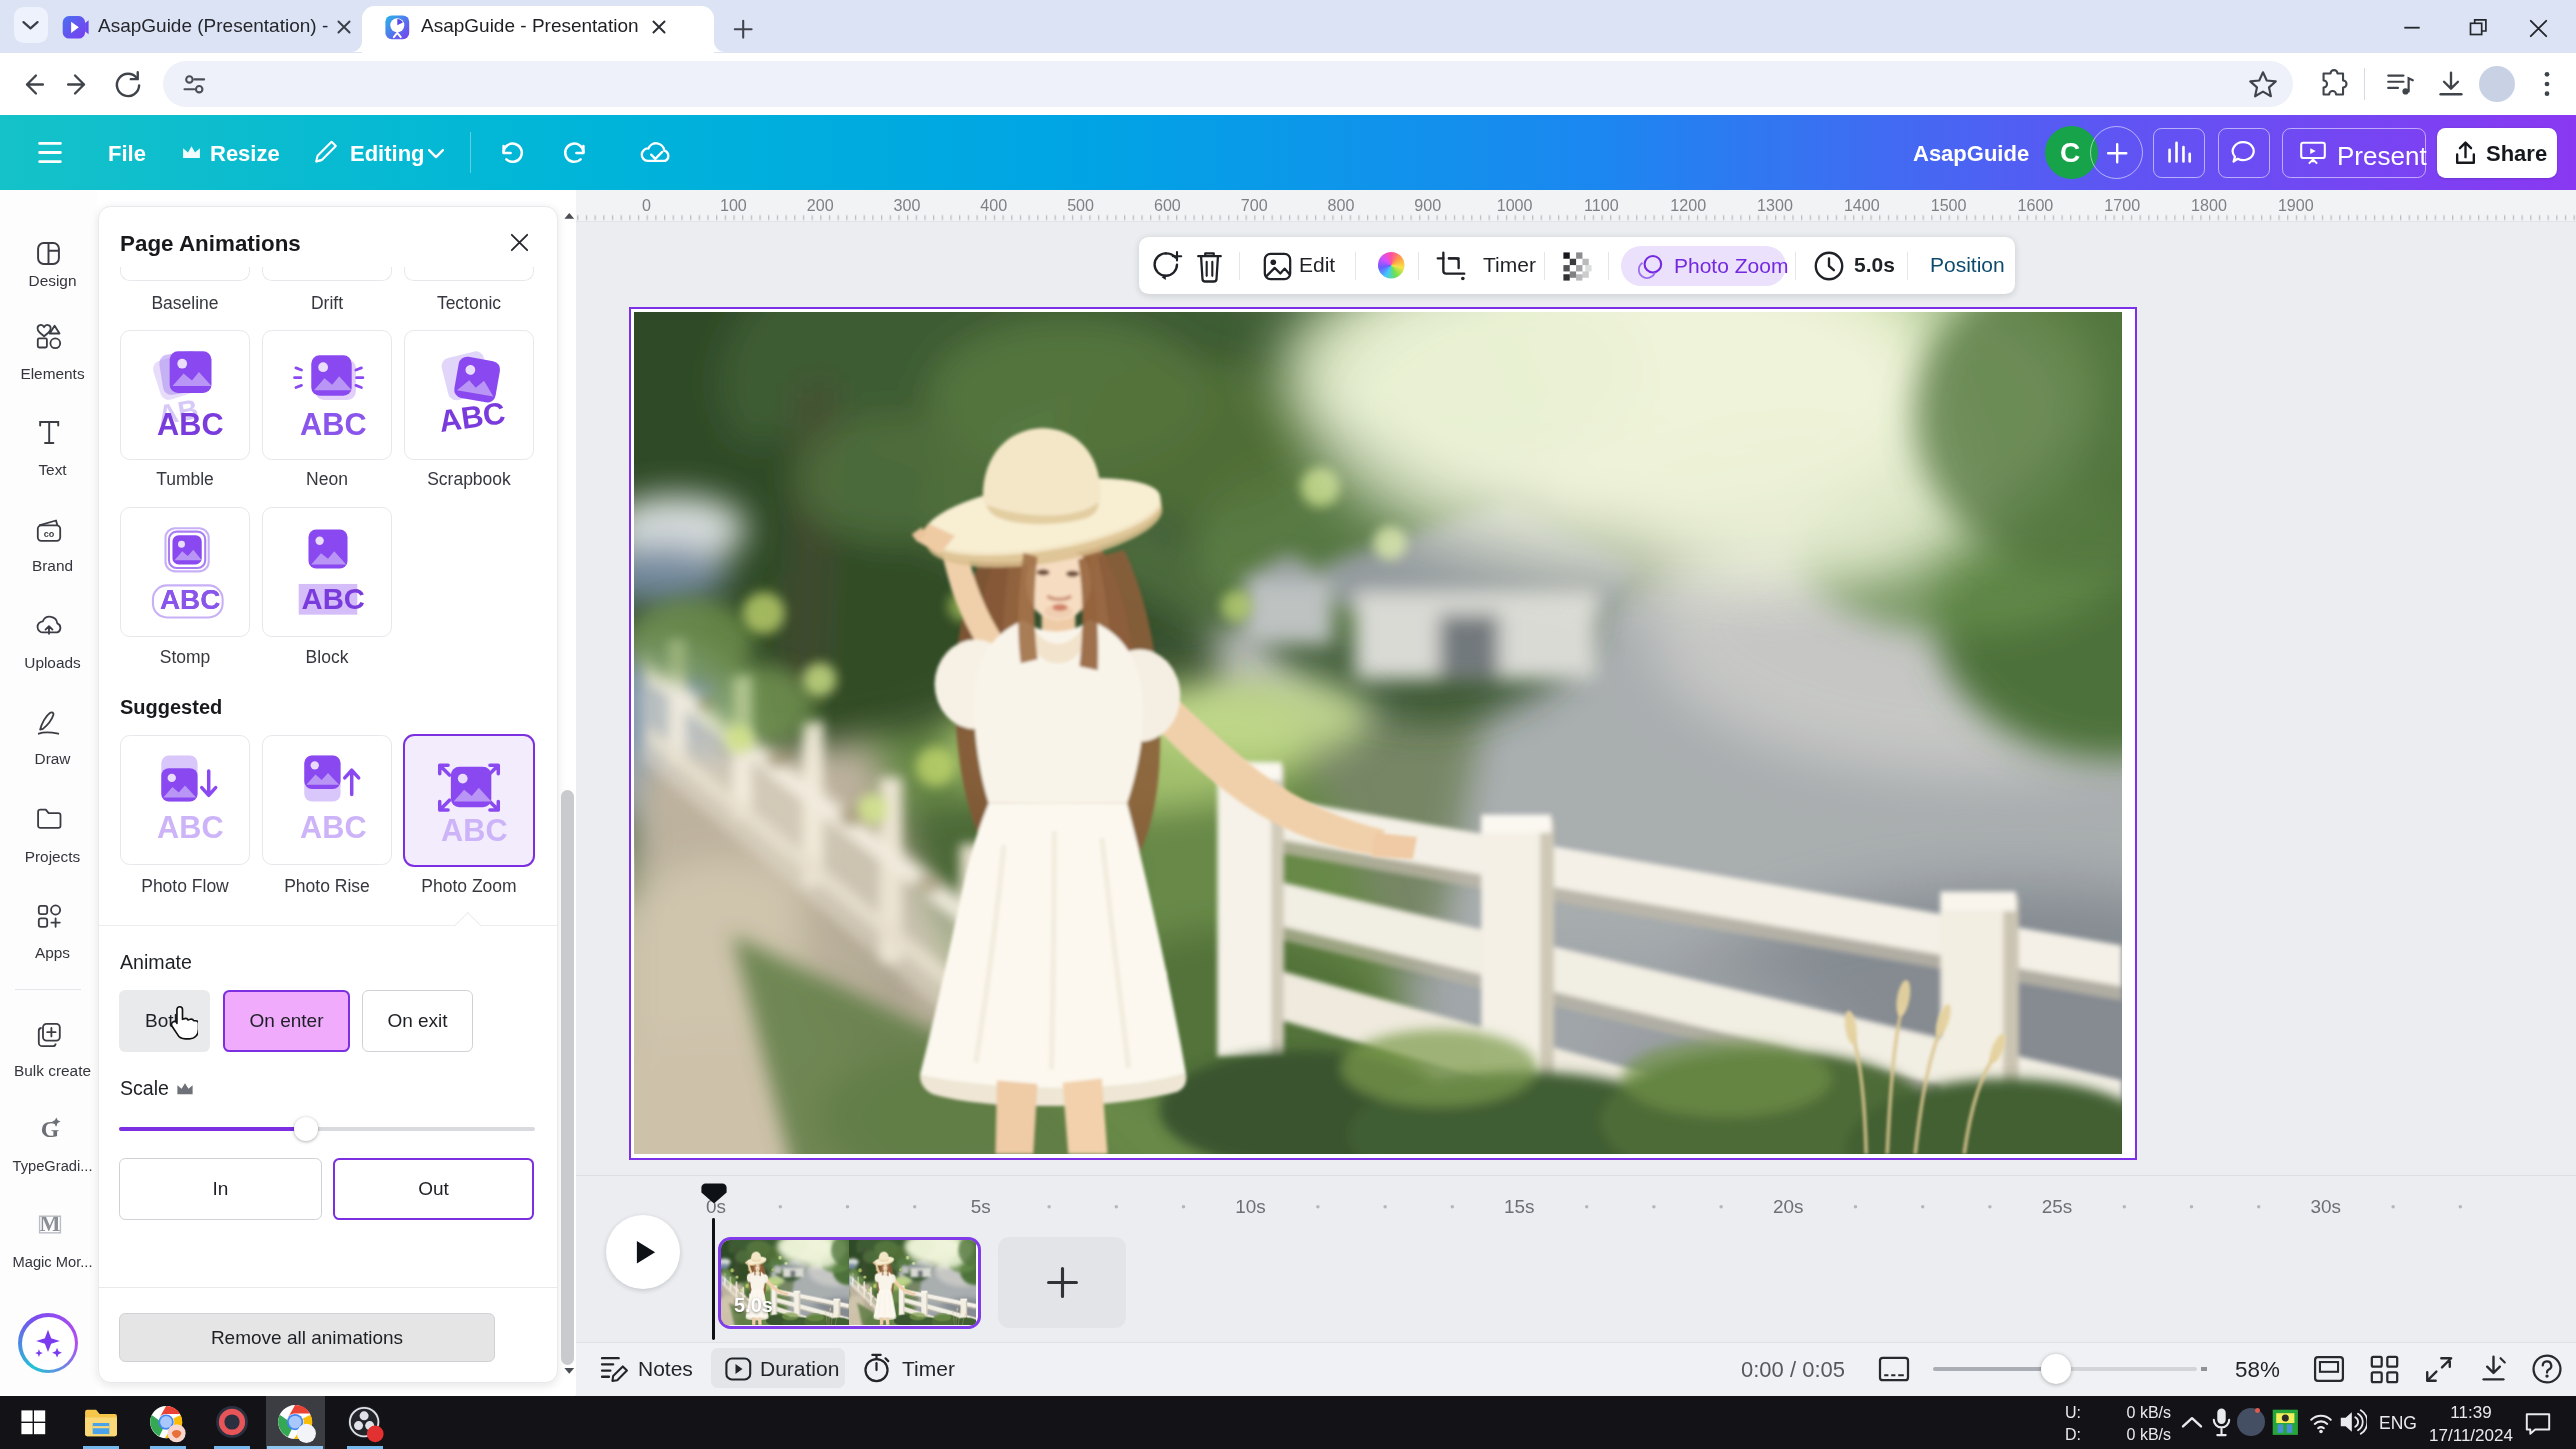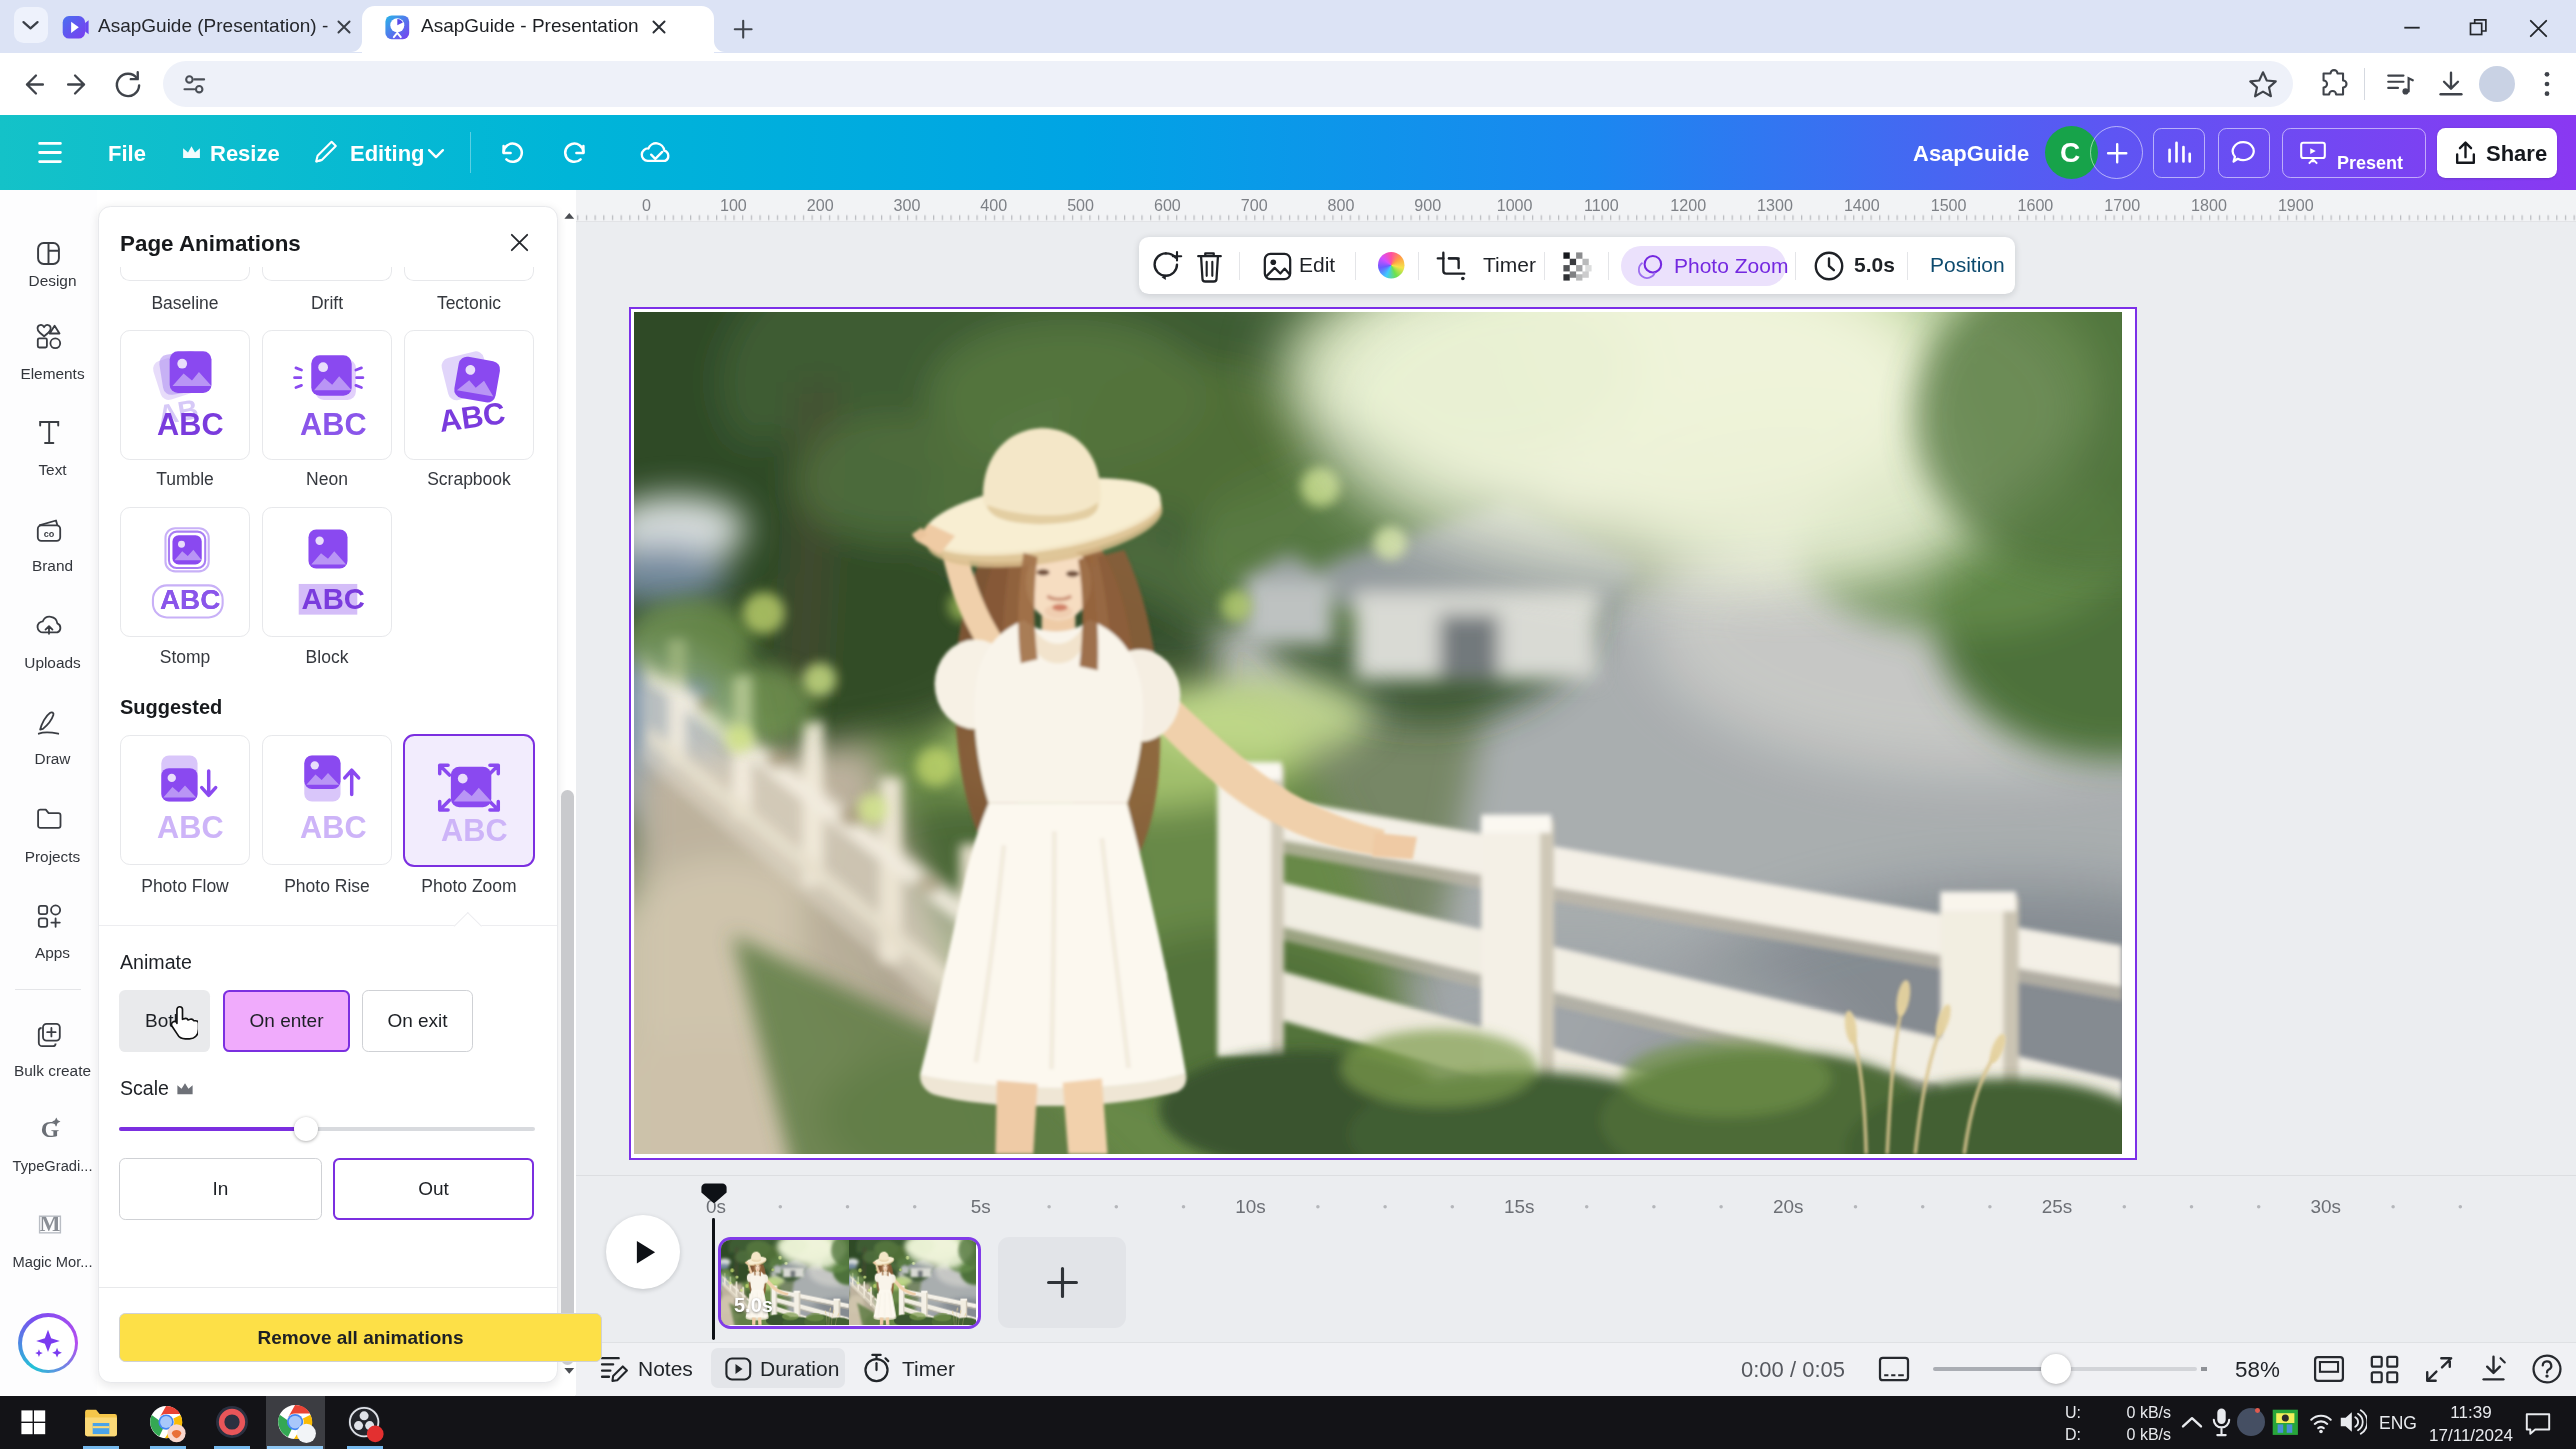--- a/index.html
+++ b/index.html
@@ -166,21 +166,21 @@
   <div class="a" style="left:2218px;top:12.6px;width:52px;height:50px;border:1.4px solid rgba(255,255,255,0.55);border-radius:8.4px"></div>
   <svg class="a" style="left:2230px;top:25px" width="26.6" height="25" viewBox="0 0 38 36">
       <path d="M19 3 a15 13 0 1 1 -8 24 l-6 4 2 -7 a15 13 0 0 1 12 -21 z" fill="none" stroke="#fff" stroke-width="3.2" stroke-linejoin="round"></path>
     </svg>
   <div class="a" style="left:2282px;top:12.6px;width:144px;height:50px;border:1.4px solid rgba(255,255,255,0.55);border-radius:8.4px"></div>
   <svg class="a" style="left:2299px;top:25px" width="28" height="25" viewBox="0 0 40 36">
       <rect x="3" y="4" width="34" height="22" rx="3" fill="none" stroke="#fff" stroke-width="3"></rect>
       <path d="M16 12 l8 4 -8 4 z" fill="#fff"></path>
       <path d="M20 26 v6 M14 34 l6 -6 6 6" stroke="#fff" stroke-width="2.8" fill="none"></path>
     </svg>
-  <div class="a" style="left:2337px;top:38px;font-size:18px;font-weight:700;color:#fff">Present</div>
+  <div class="a" style="left:2337px;top:26px;font-size:26px;font-weight:400;color:#fff">Present</div>
   <div class="a" style="left:2437px;top:12.6px;width:120px;height:50px;background:#fff;border-radius:8.4px;box-shadow:0 0.7px 2.1px rgba(0,0,0,0.15)"></div>
   <svg class="a" style="left:2453px;top:24px" width="25" height="28" viewBox="0 0 36 40">
       <path d="M18 26 V6 M10 13 l8 -8 8 8" fill="none" stroke="#15181d" stroke-width="3.4" stroke-linecap="round" stroke-linejoin="round"></path>
       <path d="M6 22 v12 h24 v-12" fill="none" stroke="#15181d" stroke-width="3.4" stroke-linecap="round" stroke-linejoin="round"></path>
     </svg>
   <div class="a" style="left:2486px;top:26px;font-size:22px;font-weight:700;color:#15181d">Share</div>
 </div>
 
 <div class="a" id="mainbg" style="left:575px;top:190px;width:2001px;height:1205px;background:#ebedf0"></div>
 
@@ -867,21 +867,21 @@
     <path d="M2 19 L2 6 L8 11 L13 3 L18 11 L24 6 L24 19 Z" fill="#6e7178"></path>
   </svg>
 
 <div class="a" style="left:119px;top:1127px;width:416px;height:4.2px;background:#d8dade;border-radius:2.1px"></div>
 <div class="a" style="left:119px;top:1127px;width:186px;height:4.2px;background:#7b2fe0;border-radius:2.1px"></div>
 <div class="a" style="left:294px;top:1117px;width:24px;height:24px;background:#fff;border-radius:50%;box-shadow:0 0.7px 3.5px rgba(0,0,0,0.35)"></div>
 
 <div class="btn" style="left:119px;top:1158px;width:203px;height:62px;border:1.4px solid #cfd1d5;background:#fff">In</div>
 <div class="btn" style="left:333px;top:1158px;width:201px;height:62px;border:2.1px solid #7b2fe0;background:#fff">Out</div>
 <div class="a" style="left:99px;top:1287px;width:458px;height:1.4px;background:#e8e9eb"></div>
-<div class="btn" style="left:119px;top:1313px;width:483px;height:49px;border:1.4px solid #cfd1d5;background:#fde047;font-weight:700">Remove all animations</div>
+<div class="btn" style="left:119px;top:1313px;width:376px;height:49px;border:1.4px solid #cfd1d5;background:#e5e5e5;font-weight:400">Remove all animations</div>
 
 <div class="a" style="left:0;top:1396px;width:2576px;height:53px;background:#131317"></div>
 
 <svg class="a" style="left:19.6px;top:1409px" width="26.6" height="26.6" viewBox="0 0 38 38">
     <g fill="#fff">
       <rect x="2" y="2" width="16" height="16"></rect>
       <rect x="20" y="2" width="16" height="16"></rect>
       <rect x="2" y="20" width="16" height="16"></rect>
       <rect x="20" y="20" width="16" height="16"></rect>
     </g>

